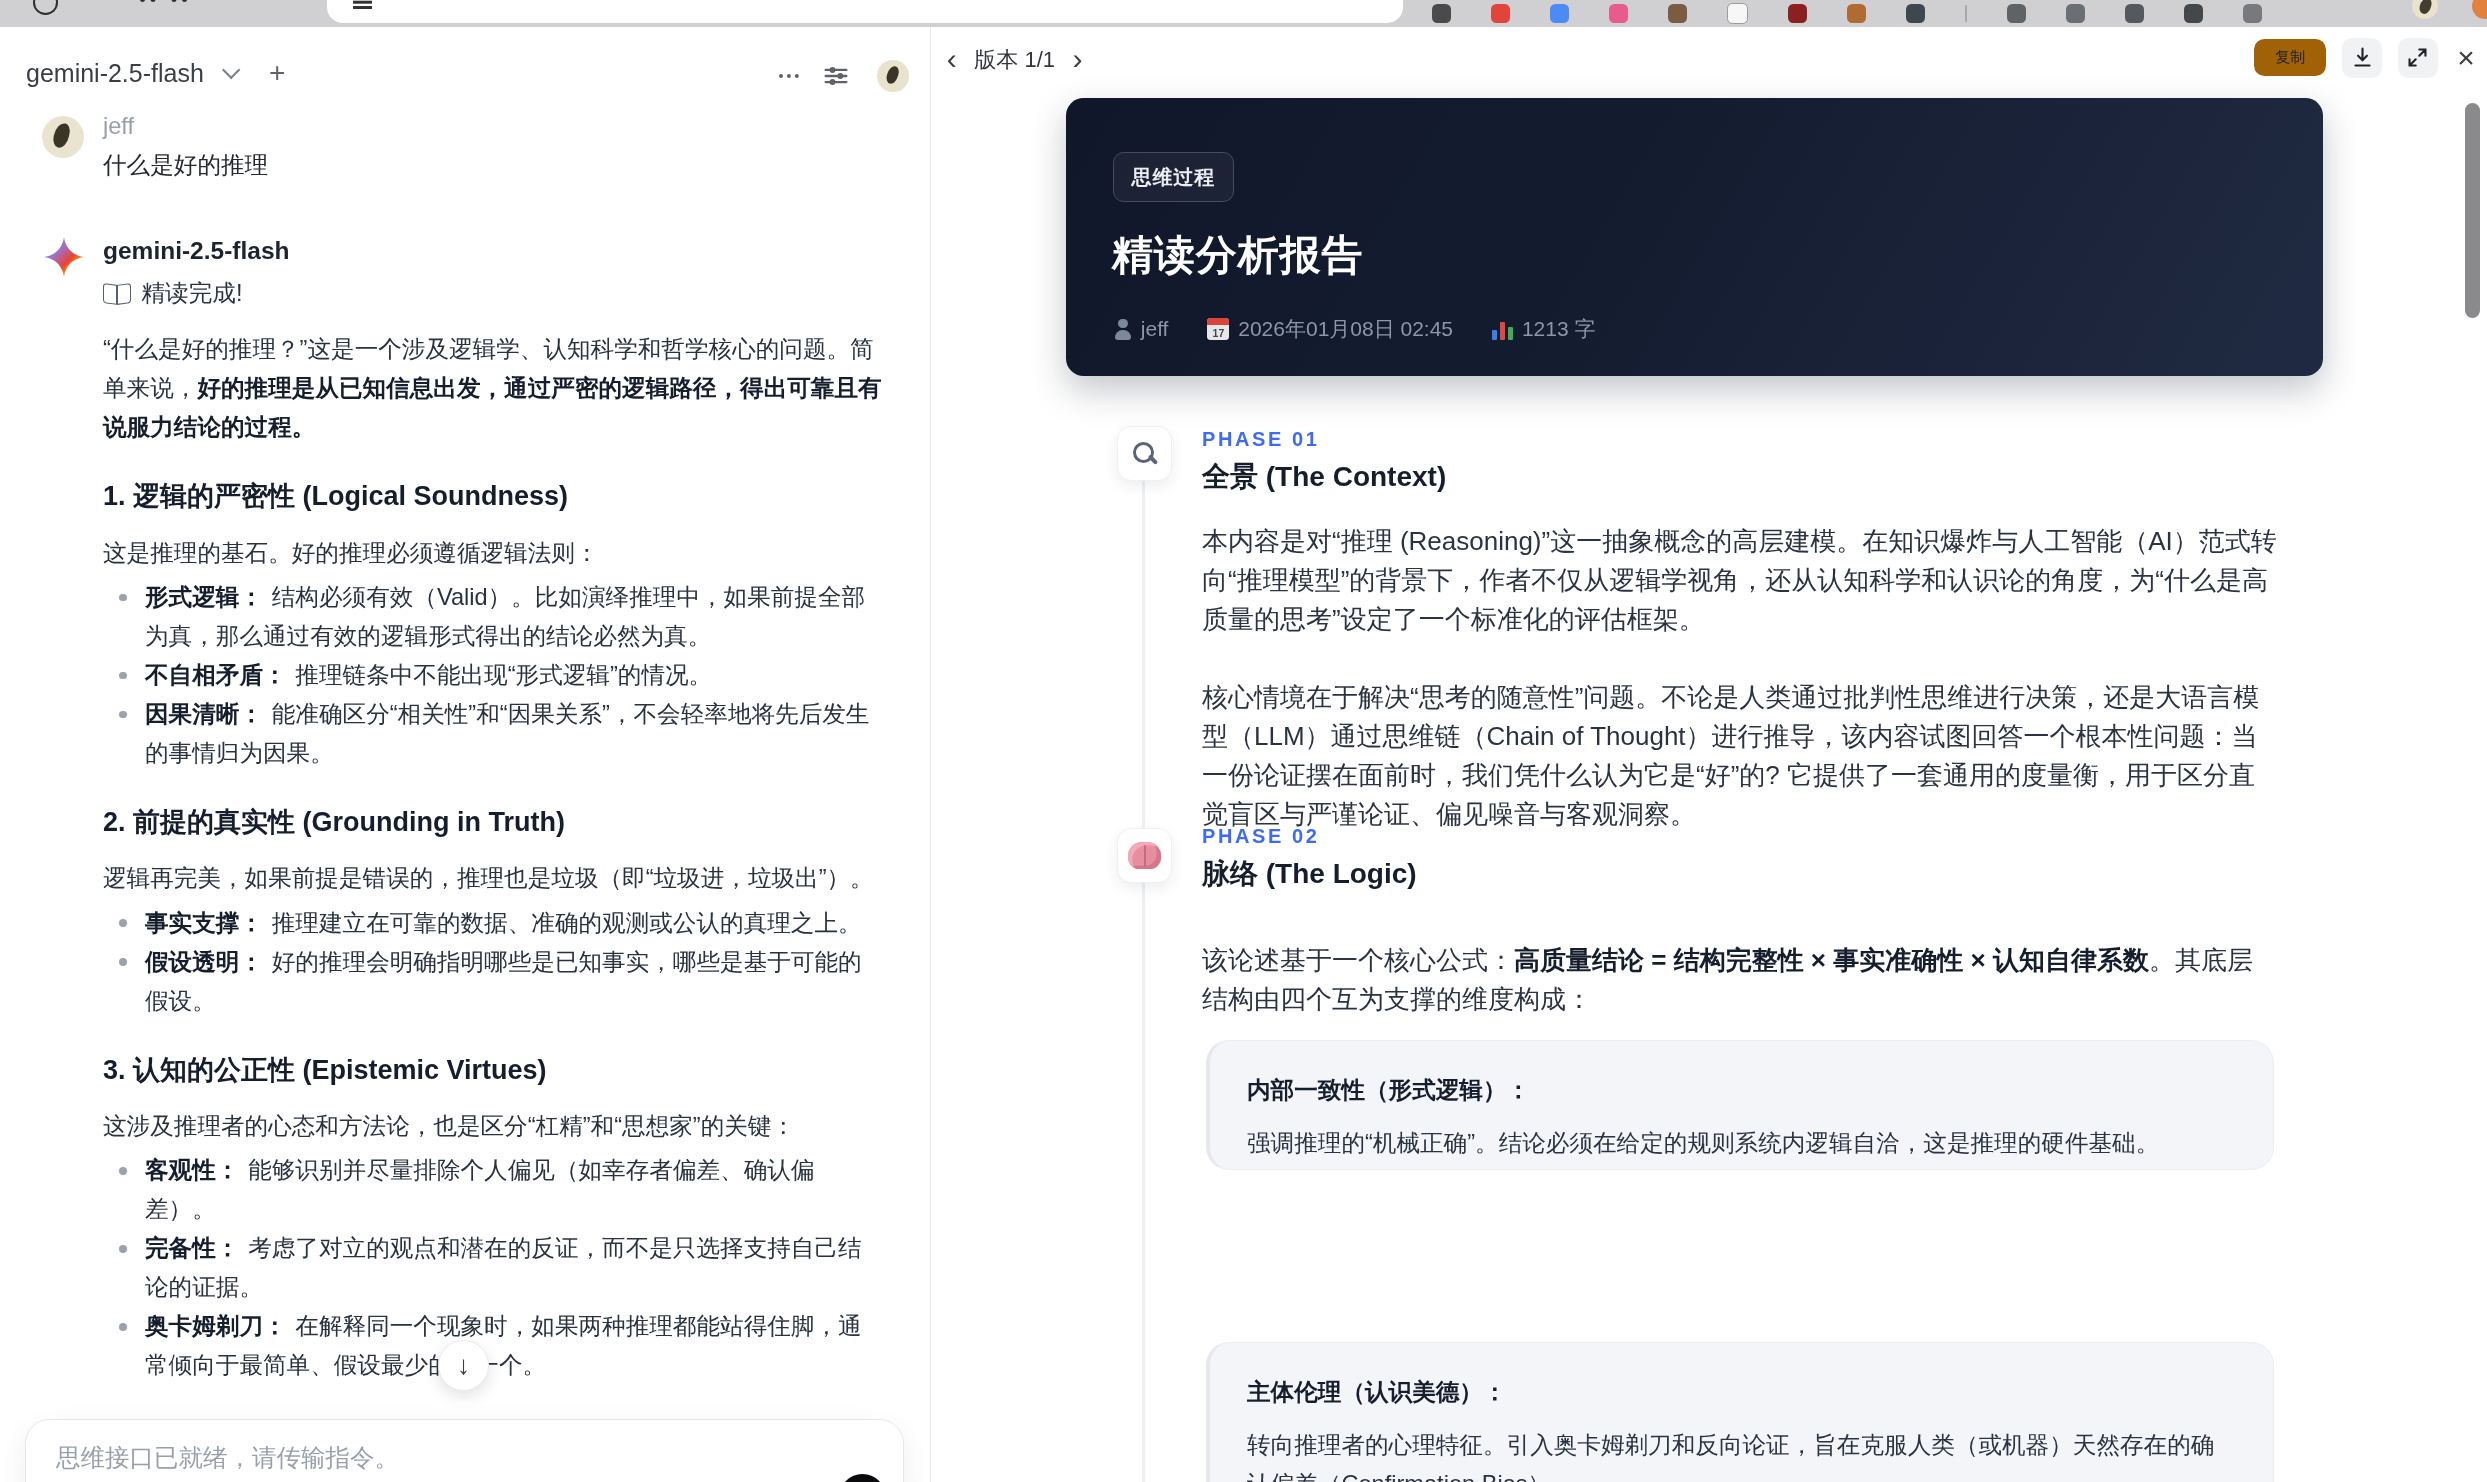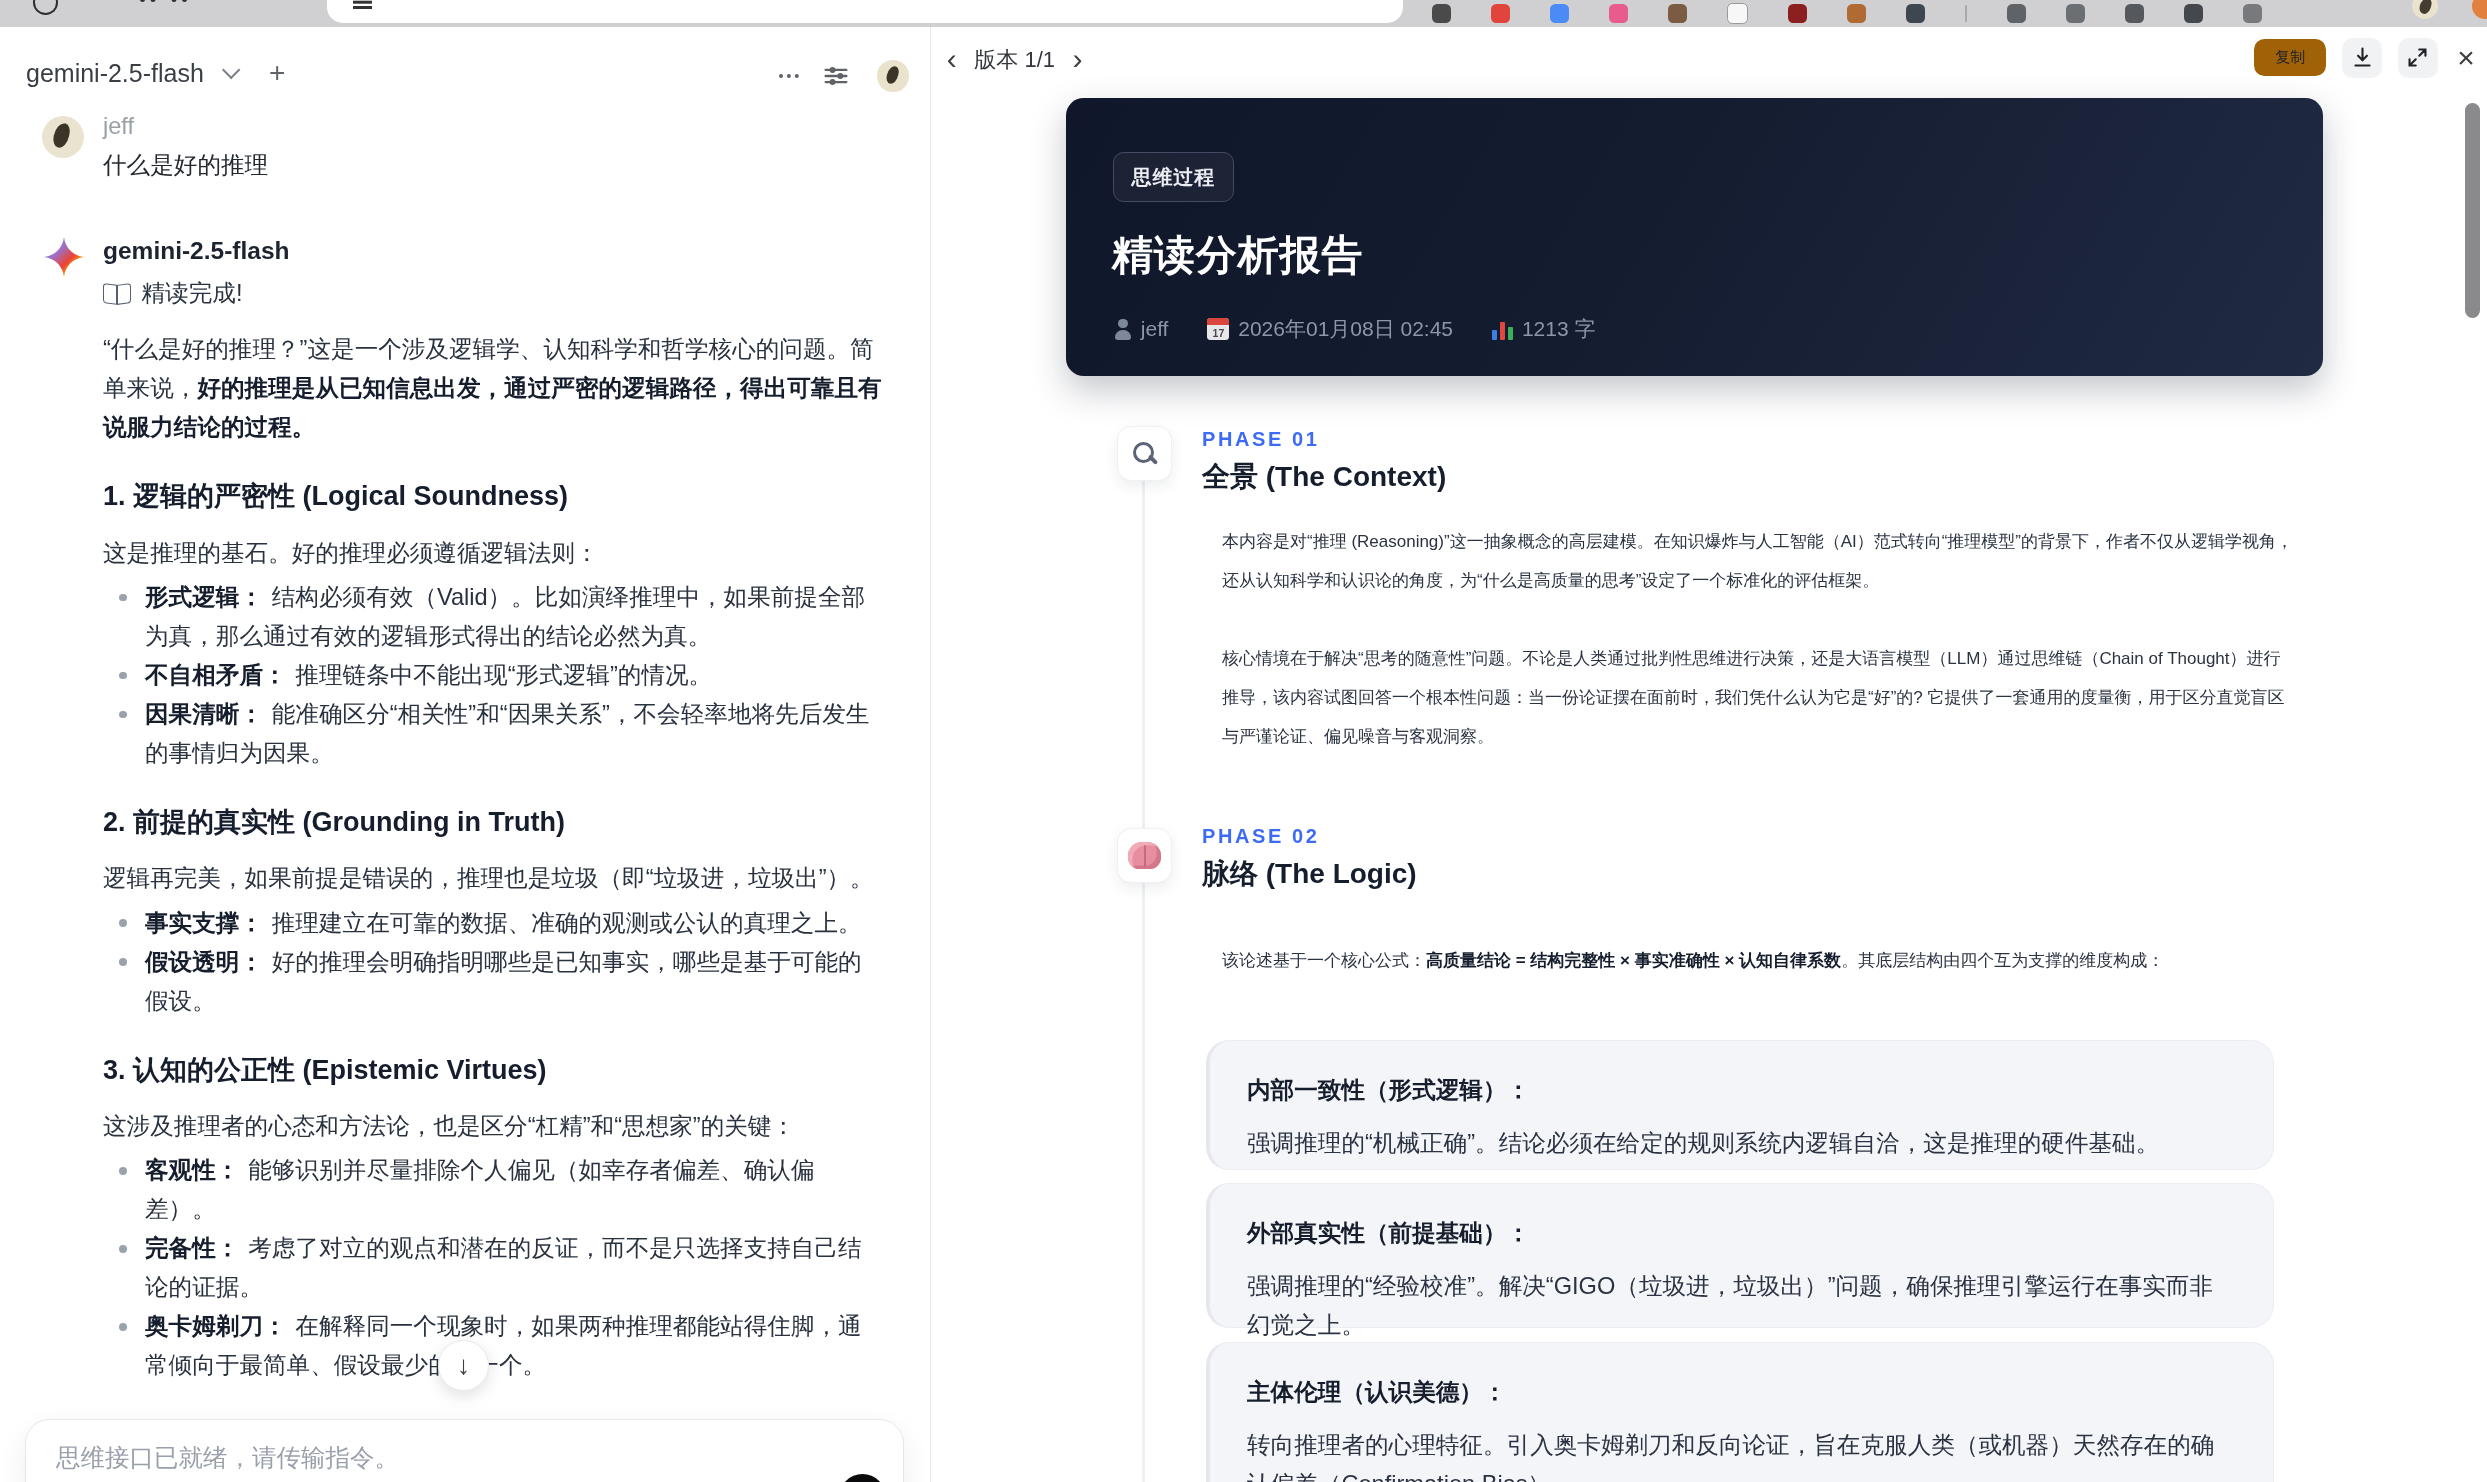--- a/index.html
+++ b/index.html
@@ -98,21 +98,21 @@
   .tl-line{position:absolute;width:2.6px;background:#eef0f4;left:211px;z-index:1;}
   .mag{position:relative;width:26px;height:26px;}
   .mag::before{content:"";position:absolute;left:1.8px;top:1.8px;width:15px;height:15px;border:3.5px solid #5b6576;border-radius:50%;}
   .mag::after{content:"";position:absolute;right:1.8px;bottom:0.9px;width:4.4px;height:11.4px;background:#5b6576;border-radius:2.6px;transform:rotate(-45deg);}
   .brain{position:relative;width:33px;height:27px;background:#e78fa0;border-radius:14px 14px 11.4px 11.4px;
     box-shadow:inset 4.4px 3.5px 0 #f3aab8, inset -4.4px -3.5px 0 #d5778b;}
   .brain::after{content:"";position:absolute;left:15.8px;top:2.6px;width:2.6px;height:22px;background:#c76b7f;border-radius:1.8px;}
 
   .phase-label{position:absolute;font-size:20px;font-weight:700;letter-spacing:2.6px;color:#3d6bf3;}
   .phase-title{position:absolute;font-size:28px;font-weight:700;color:#161e2e;}
-  .phase-body{position:absolute;width:1075px;font-size:17px;line-height:39px;color:#2b3342;margin-left:20px;}
+  .phase-body{position:absolute;width:1075px;font-size:26px;line-height:39px;color:#2b3342;}
   .phase-body p{margin:0 0 39px 0;}
   .phase-body strong{color:#161e2e;}
 
   .logic-card{position:absolute;left:275px;width:1068px;background:#f4f5f8;border:0.9px solid #ecedf1;border-left:4.4px solid #e6e8ee;
     border-radius:23px;padding:30px 37px;box-sizing:border-box;font-size:23.6px;line-height:39px;color:#2b3342;}
   .logic-card .lc-title{font-weight:700;color:#161e2e;}
   .logic-card .lc-body{margin-top:14px;}
 
   .scroll-thumb{position:absolute;right:7px;top:103px;width:15px;height:215px;background:#8a8a8c;border-radius:7.9px;z-index:9;}
 
@@ -313,24 +313,20 @@
   <div class="phase-label" style="left:271px;top:798px;">PHASE 02</div>
   <div class="phase-title" style="left:271px;top:828px;">脉络 (The Logic)</div>
   <div class="phase-body" style="left:271px;top:914px;">
     <p><span>该论述基于一个核心公式：</span><strong>高质量结论 = 结构完整性 × 事实准确性 × 认知自律系数</strong><span>。其底层结构由四个互为支撑的维度构成：</span></p>
   </div>
 
   <div class="logic-card" style="top:1013px;height:130px;">
     <div class="lc-title">内部一致性（形式逻辑）：</div>
     <div class="lc-body">强调推理的“机械正确”。结论必须在给定的规则系统内逻辑自洽，这是推理的硬件基础。</div>
   </div>
-  <div class="logic-card" style="top:1156px;height:145px;">
-    <div class="lc-title">外部真实性（前提基础）：</div>
-    <div class="lc-body">强调推理的“经验校准”。解决“GIGO（垃圾进，垃圾出）”问题，确保推理引擎运行在事实而非幻觉之上。</div>
-  </div>
   <div class="logic-card" style="top:1315px;height:193px;">
     <div class="lc-title">主体伦理（认识美德）：</div>
     <div class="lc-body">转向推理者的心理特征。引入奥卡姆剃刀和反向论证，旨在克服人类（或机器）天然存在的确认偏差（Confirmation Bias）</div>
   </div>
 </div>
 
 <div class="scroll-thumb"></div>
 
 
 </body></html>

